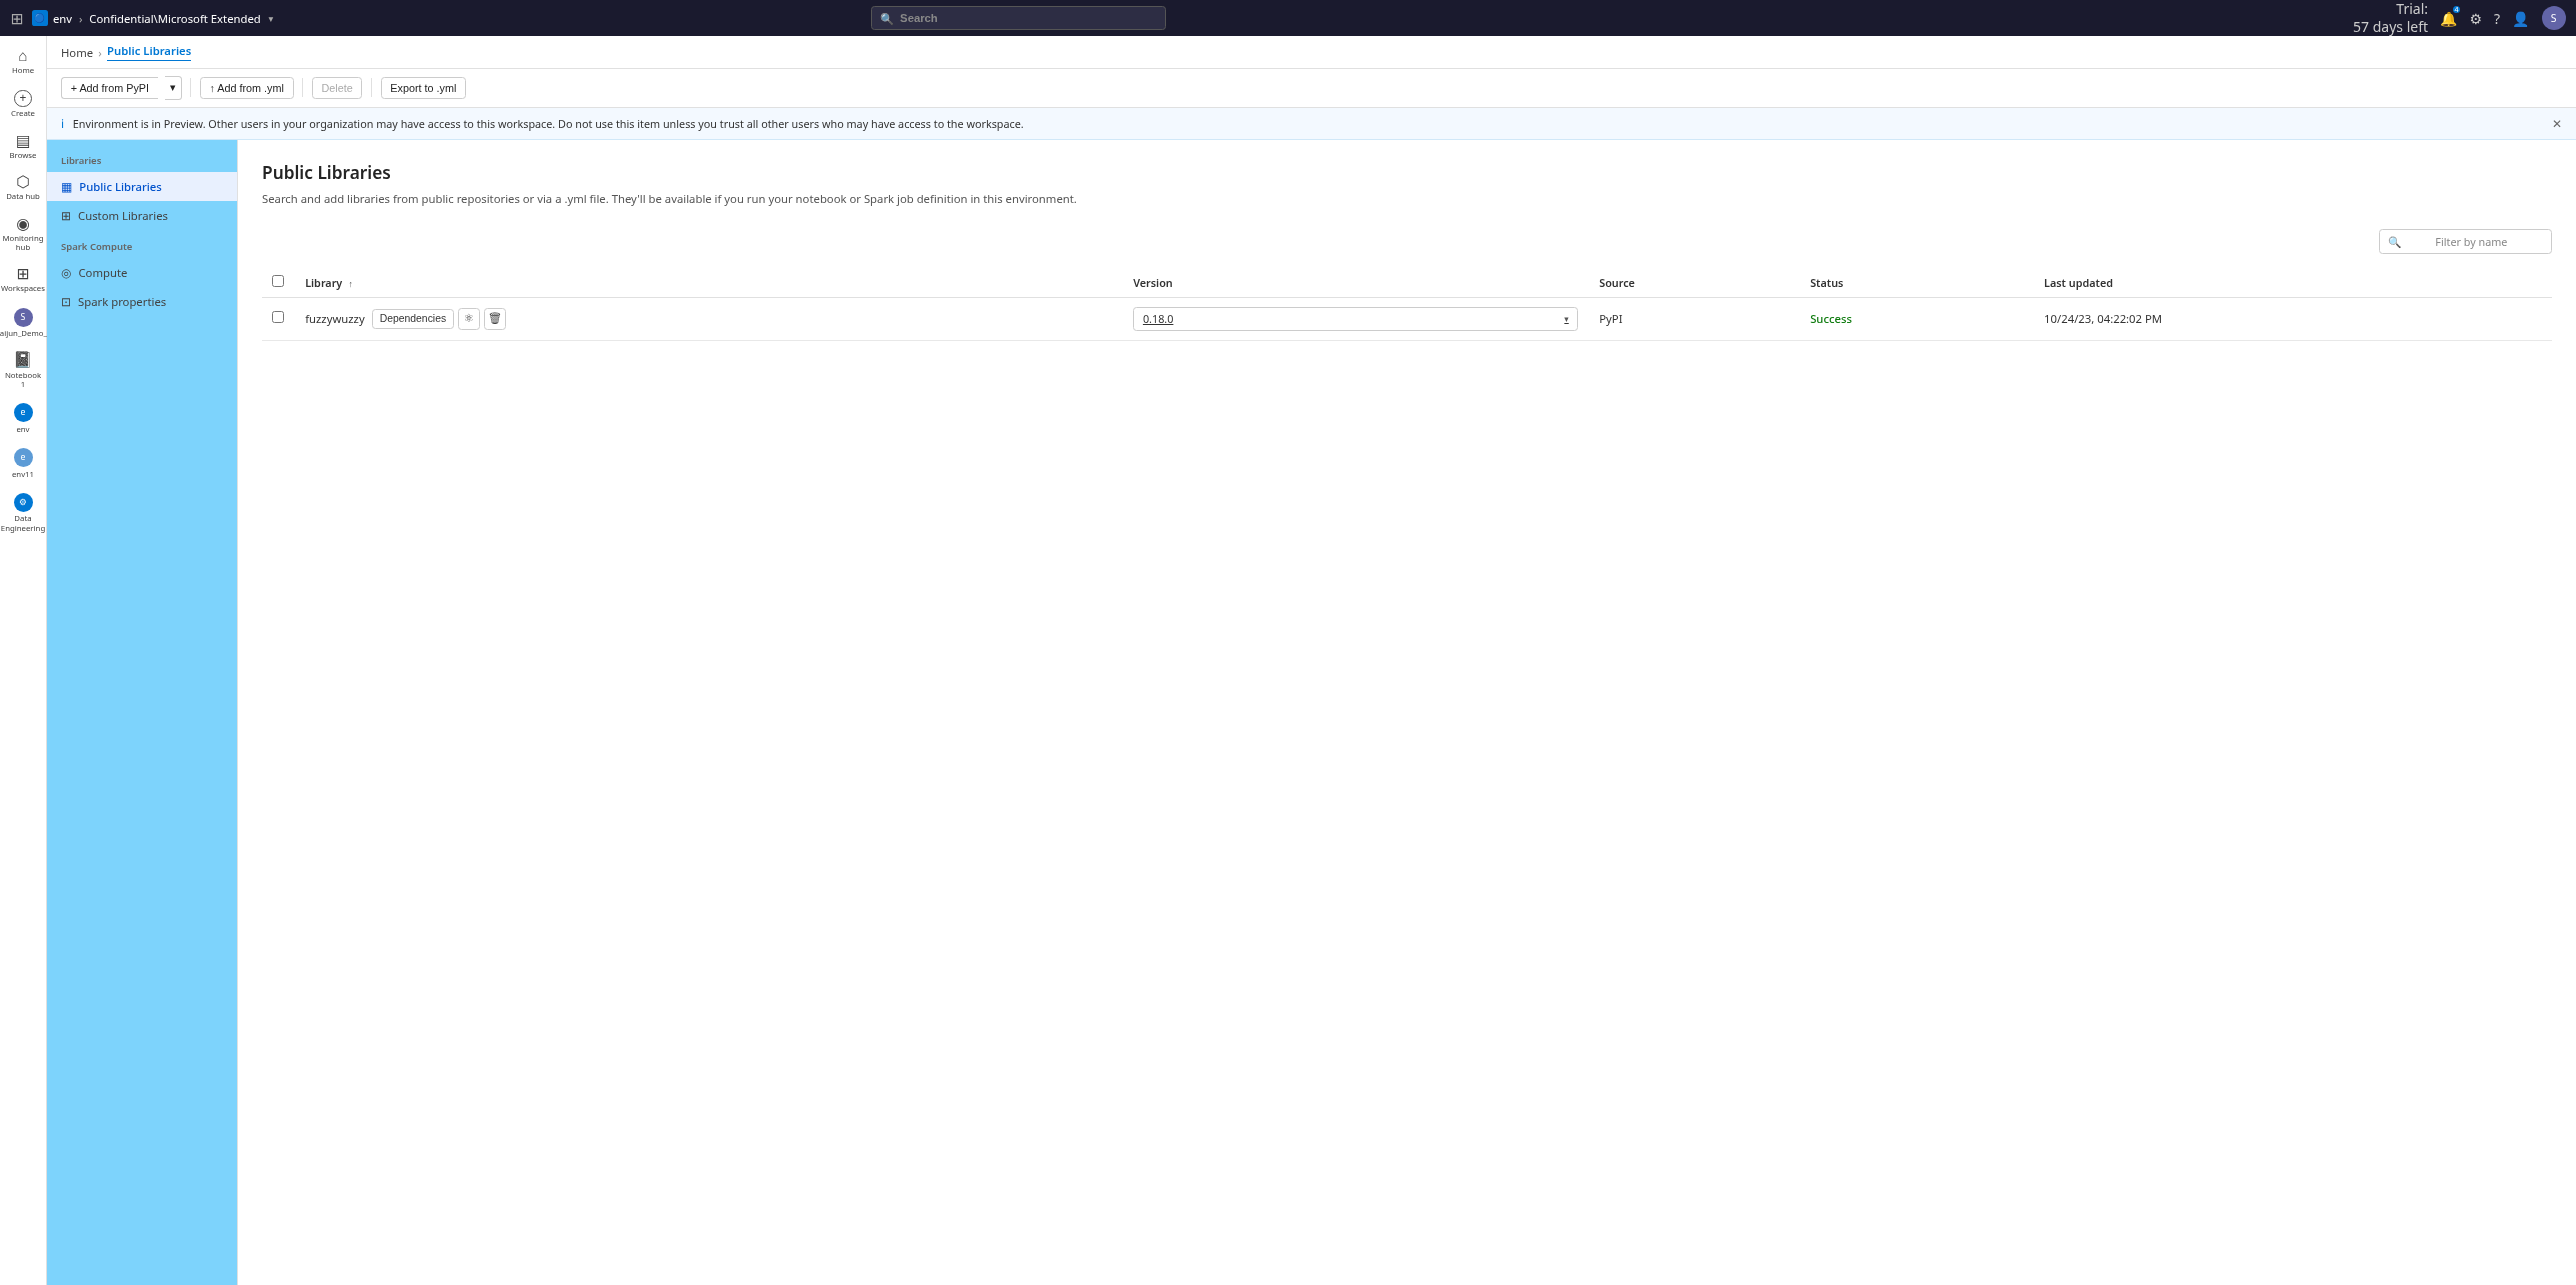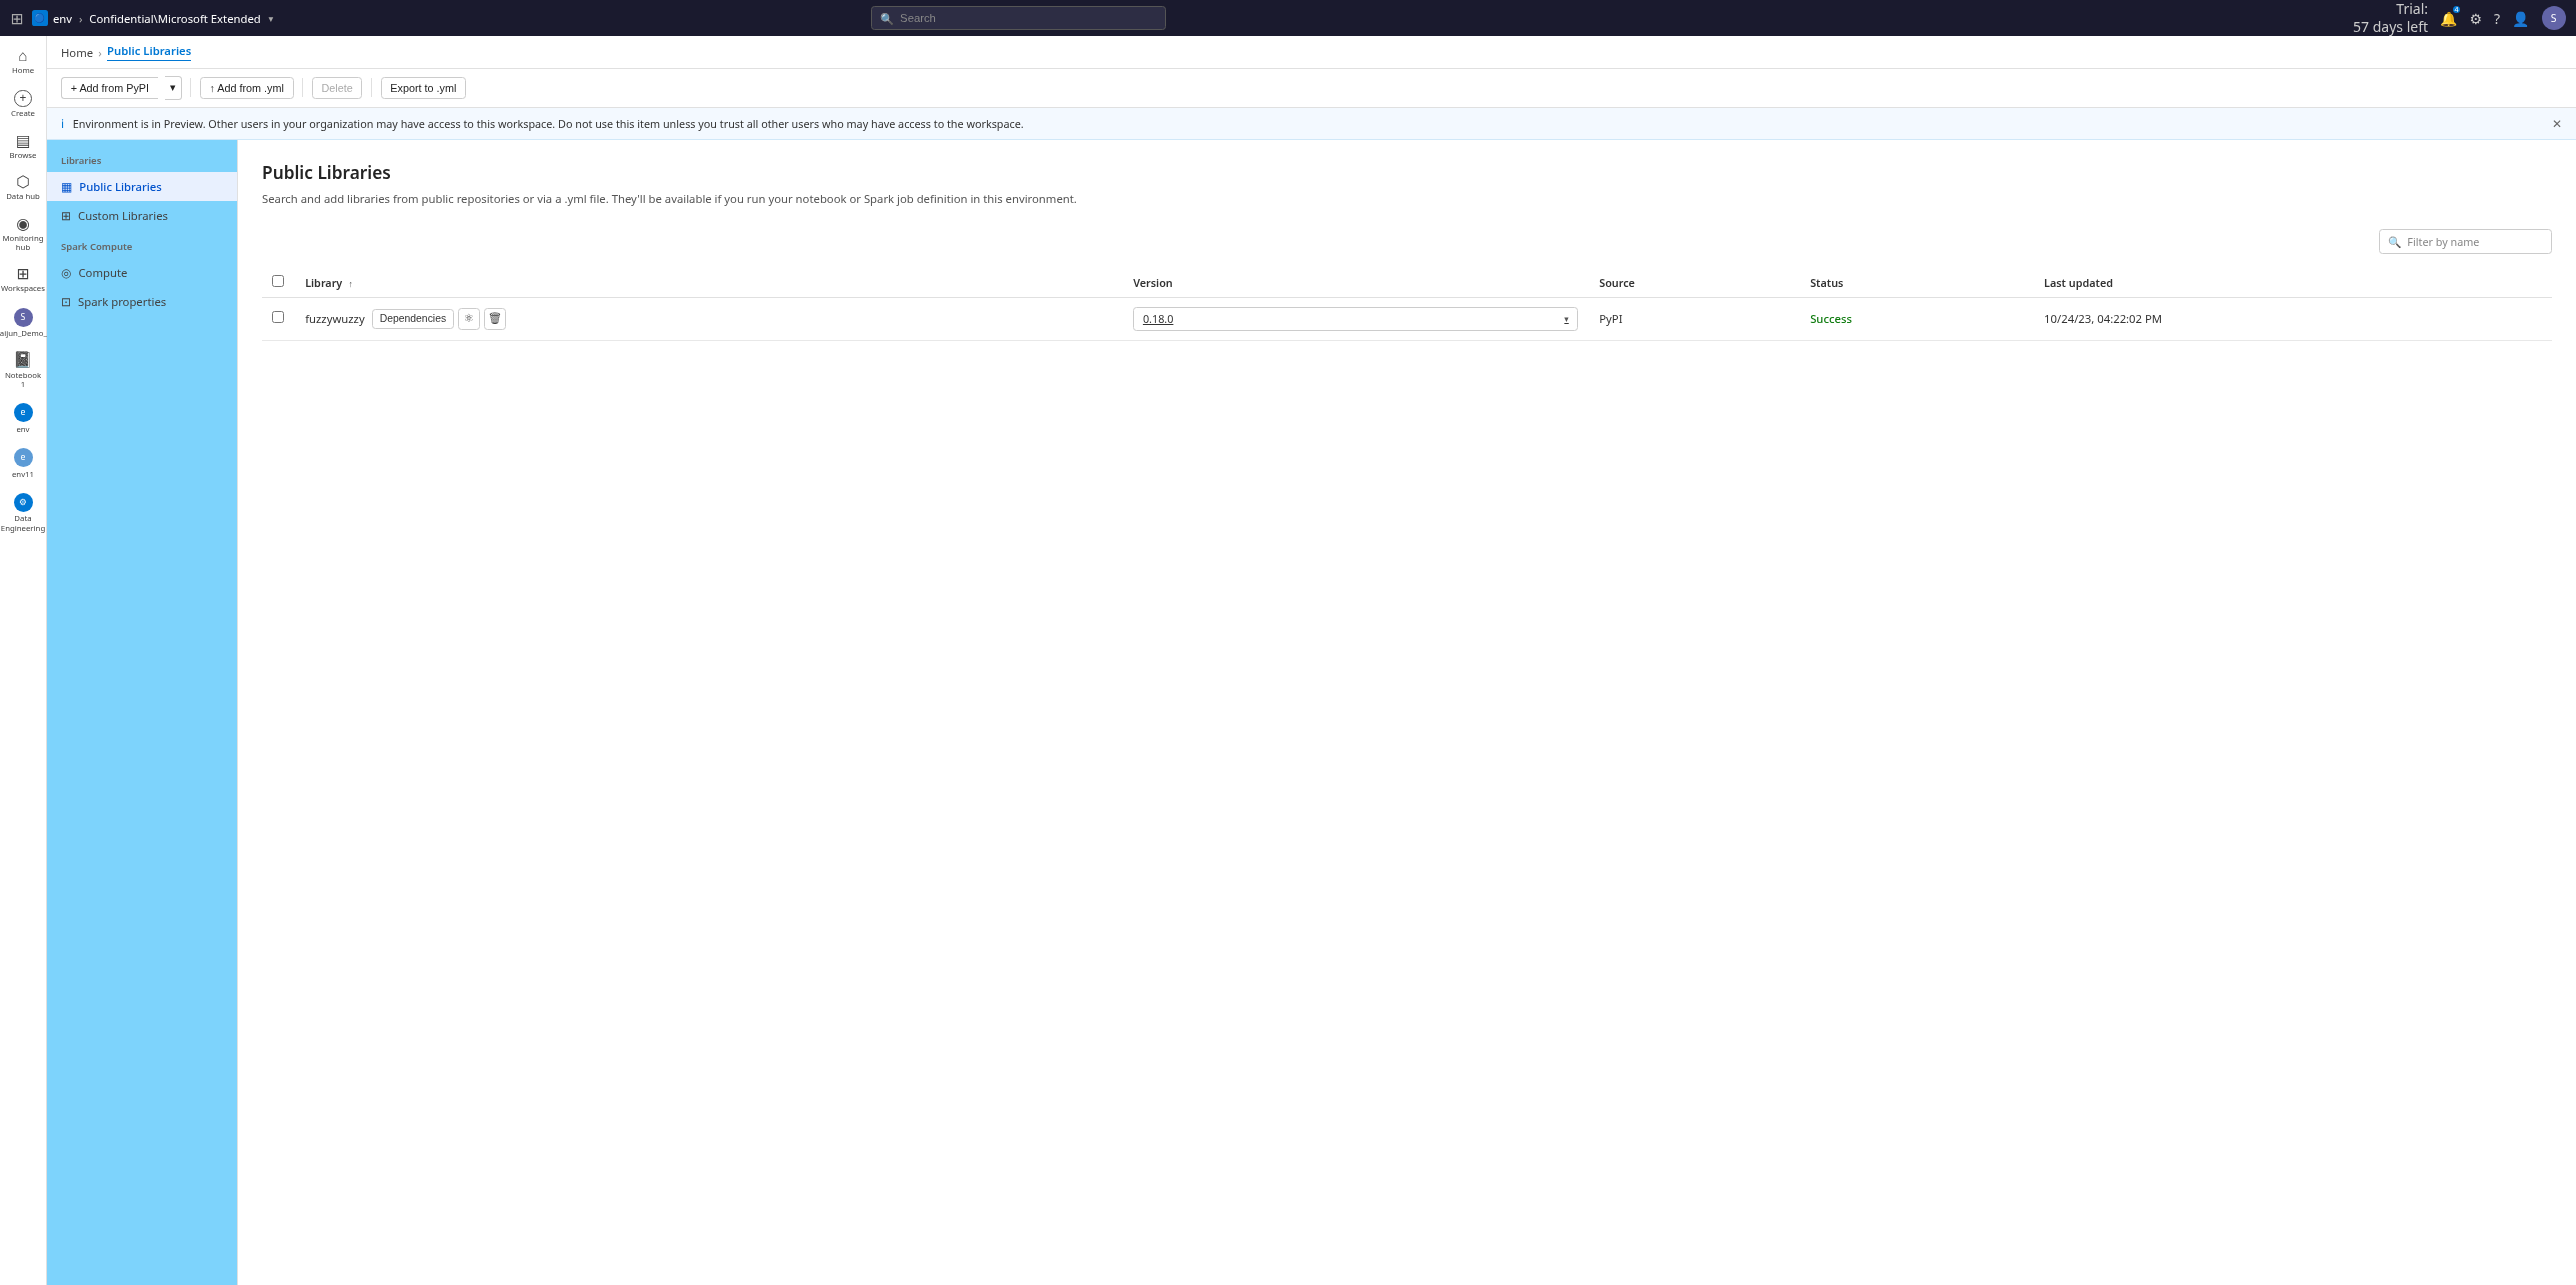--- a/index.html
+++ b/index.html
@@ -13,21 +13,21 @@
     }
     .top-nav-grid { font-size: 15.6px; color: #aaa; cursor: pointer; }
     .top-nav-env { display: flex; align-items: center; gap: 5.2px; font-size: 11.3px; color: #fff; }
     .top-nav-env-icon { width: 15.6px; height: 15.6px; background: #0078d4; border-radius: 2.6px; display: flex; align-items: center; justify-content: center; font-size: 8.7px; }
     .top-nav-search {
       flex: 1; max-width: 295px; margin: 0 auto;
       display: flex; align-items: center;
       background: #2d2d44; border: 0.9px solid #555; border-radius: 3.5px;
       padding: 0 8.7px; height: 24px; gap: 5.2px; color: #ccc;
     }
-    .top-nav-search input { background: transparent; border: none; outline: none; color: #ccc; font-size: 11.3px; flex: 1; }
+    .top-nav-search input { background: transparent; border: none; outline: none; color: #ccc; font-size: 11.3px; flex: 1; font-weight: bold; }
     .top-nav-search input::placeholder { color: #888; }
     .top-nav-right { display: flex; align-items: center; gap: 12px; margin-left: auto; font-size: 10.4px; color: #ccc; }
     .trial-badge { font-size: 14px; color: #ccc; text-align: right; line-height: 1.3; }
     .nav-icon-btn { font-size: 14px; color: #ccc; cursor: pointer; position: relative; }
     .notif-dot { position: absolute; top: -2.6px; right: -2.6px; background: #0078d4; border-radius: 50%; width: 7px; height: 7px; font-size: 7px; color: #fff; display: flex; align-items: center; justify-content: center; }
     .avatar { width: 24px; height: 24px; border-radius: 50%; background: #6264a7; display: flex; align-items: center; justify-content: center; font-size: 10.4px; color: #fff; cursor: pointer; }
 
     
     .app-layout { display: flex; height: 100vh; padding-top: 36px; }
 
@@ -294,21 +294,21 @@
         </div>
       </nav>
 
       <div class="main-panel">
         <h1 class="panel-title">Public Libraries</h1>
         <p class="panel-desc">Search and add libraries from public repositories or via a .yml file. They'll be available if you run your notebook or Spark job definition in this environment.</p>
 
         <div class="filter-bar">
           <div class="filter-input">
             <span>🔍</span>
-            <span style="color:#888;">Filter by name</span>
+            <span style="color:#888;margin-left:28px;">Filter by name</span>
           </div>
         </div>
 
         <table class="lib-table">
           <thead>
             <tr>
               <th class="checkbox-col">
                 <input type="checkbox" class="lib-checkbox" style="">
               </th>
               <th>

